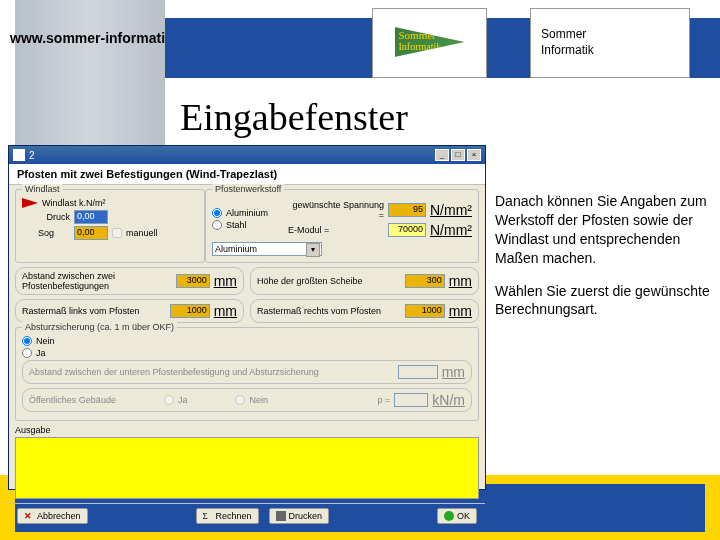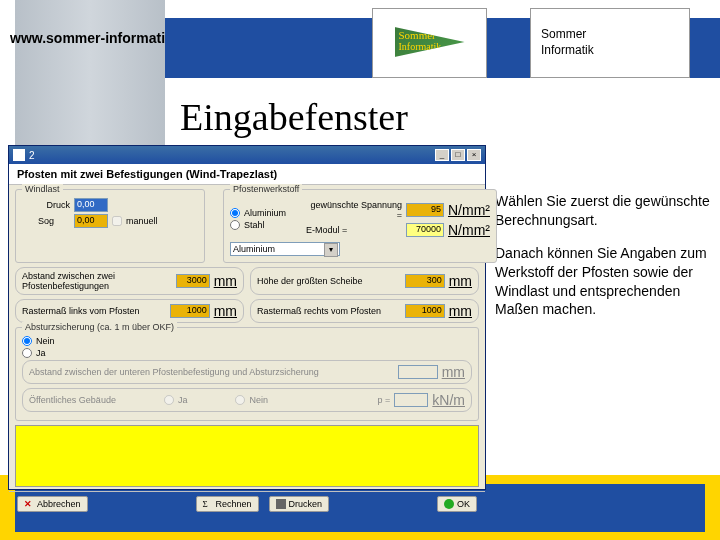--- a/index.html
+++ b/index.html
@@ -25,21 +25,21 @@
   .dlg-body { padding: 4px 6px; }
   .group { border: 1px solid #c0c0c0; border-radius: 3px; padding: 6px 6px 4px 6px; margin-bottom: 4px; position: relative; background: #ece9d8; }
   .group-title { position: absolute; top: -6px; left: 6px; background: #ece9d8; padding: 0 3px; font-size: 9px; color: #333; }
   .row { display: flex; align-items: center; gap: 4px; margin: 2px 0; }
   .row label { font-size: 9px; color: #000; }
   .txt { background: #eab308; border: 1px solid #7f9db9; font-size: 9px; padding: 0 2px; height: 14px; }
   .txt.sel { background: #316ac5; color: #fff; }
   .txt.ro { background: #ece9d8; }
   .unit { font-size: 14px; text-decoration: underline; }
   .radio, .check { width: 10px; height: 10px; }
-  .topcols { display: flex; gap: 18px; }
+  .topcols { display: flex; gap: 0; }
   .topcols .group { flex: 1; }
   .line { display: flex; align-items: center; gap: 4px; border: 1px solid #c0c0c0; border-radius: 9px; padding: 3px 6px; margin-bottom: 4px; }
   .line .fill { flex: 1; }
   .combo { background: #fff; border: 1px solid #7f9db9; height: 14px; display: flex; align-items: center; font-size: 9px; padding: 0 2px; position: relative; }
   .combo::after { content: "▾"; position: absolute; right: 1px; top: 0; width: 12px; height: 12px; background: #d4d0c8; border: 1px solid #999; font-size: 8px; text-align: center; line-height: 11px; }
   .output { background: #ffff00; height: 62px; border: 1px solid #999; }
   .btnbar { display: flex; gap: 10px; padding: 4px 8px; border-top: 1px solid #c0c0c0; }
   .btnbar .spacer { flex: 1; }
   .btn { display: flex; align-items: center; gap: 3px; font-size: 9px; background: #ece9d8; border: 1px solid #999; border-radius: 2px; padding: 2px 6px; }
   .btn .ic { width: 10px; height: 10px; display: inline-block; }
@@ -67,40 +67,44 @@
   </div>
   <div class="logo-box2">
     <span style="white-space:pre-line">Sommer
 Informatik</span>
   </div>
 </div>
 
 <div class="title">Eingabefenster</div>
 
 <div class="sidetext">
+  <p>Danach können Sie Angaben zum Werkstoff der Pfosten sowie der Windlast und entsprechenden Maßen machen.</p>
   <p>Wählen Sie zuerst die gewünschte Berechnungsart.</p>
-  <p>Danach können Sie Angaben zum Werkstoff der Pfosten sowie der Windlast und entsprechenden Maßen machen.</p>
 </div>
 
 <div class="dialog">
   <div class="dlg-title">
     <span class="icon"></span>
     <span>2</span>
     <span class="spacer"></span>
     <span class="wbtn">_</span>
     <span class="wbtn">□</span>
     <span class="wbtn">×</span>
   </div>
   <div class="dlg-head">Pfosten mit zwei Befestigungen (Wind-Trapezlast)</div>
   <div class="dlg-body">
 
     <div class="topcols">
       <div class="group" style="flex:0 0 190px">
         <div class="group-title">Windlast</div>
         <div class="row">
+          <span class="flag-icon"></span>
+          <label>Windlast k.N/m²</label>
+        </div>
+        <div class="row">
           <label style="width:48px;text-align:right">Druck</label>
           <span class="txt sel" style="width:34px">0,00</span>
         </div>
         <div class="row">
           <label style="width:48px;text-align:center">Sog</label>
           <span class="txt" style="width:34px">0,00</span>
           <input type="checkbox" class="check disabled" disabled="" style="">
           <label class="disabled">manuell</label>
         </div>
       </div>
@@ -193,20 +197,23 @@
         <span style="width:40px"></span>
         <input type="radio" class="radio" disabled="" style="">
           <label>Nein</label>
         <span class="fill"></span>
         <label>p =</label>
         <span class="txt ro" style="width:34px"></span>
         <span class="unit">kN/m</span>
       </div>
     </div>
 
+    <div class="row">
+        <label>Ausgabe</label>
+      </div>
     <div class="output"></div>
   </div>
 
   <div class="btnbar">
     <div class="btn">
         <span class="ic ic-x">✕</span>
         <span>Abbrechen</span>
       </div>
     <span class="spacer"></span>
     <div class="btn">

